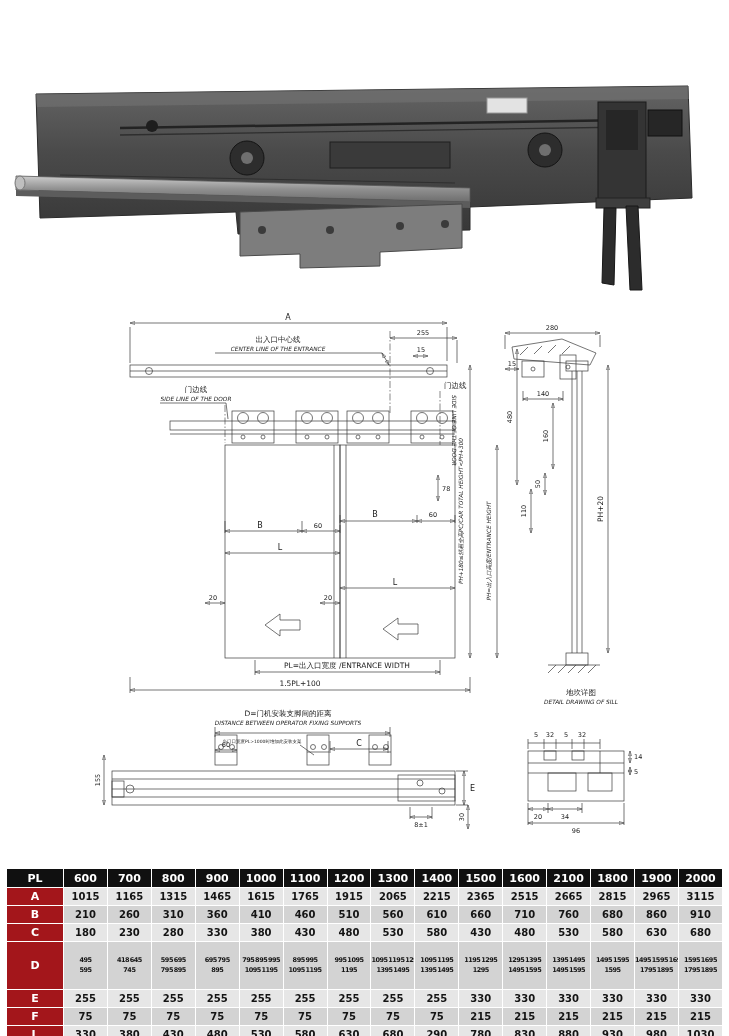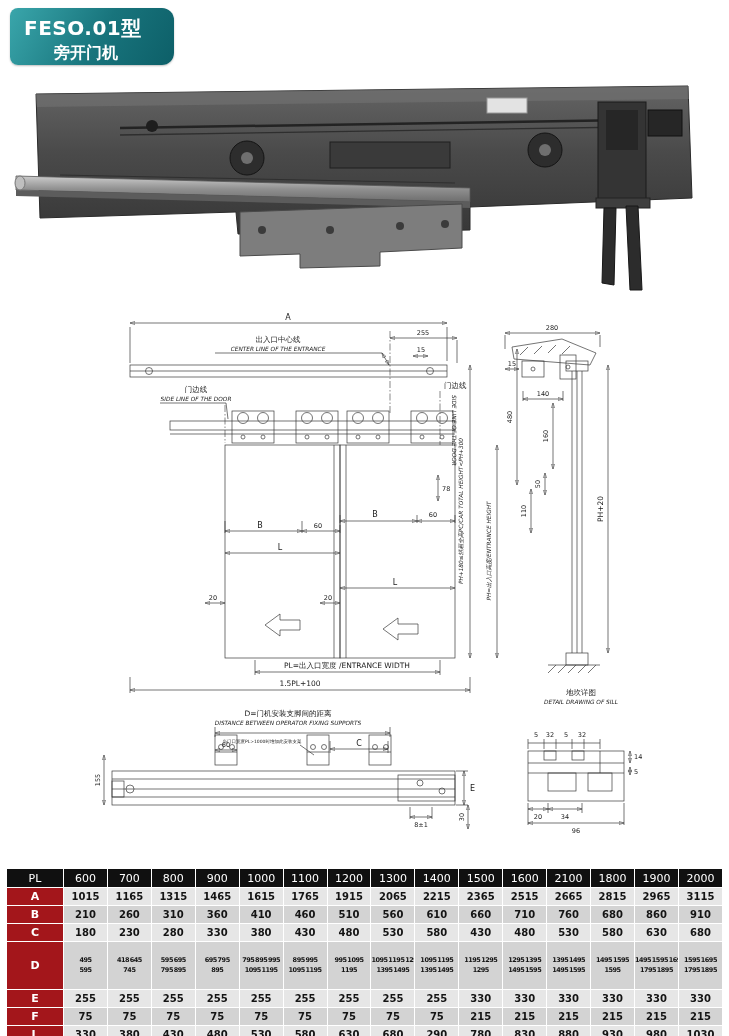--- a/index.html
+++ b/index.html
@@ -32,36 +32,32 @@
   .dimlg { font-size:8px; }
   .cn    { font-size:7.5px; }
   .en    { font-size:5.8px; font-style:italic; }
   .tiny  { font-size:4.5px; }
 
   
   .table-wrap { position:absolute; left:6px; right:6px; top:868px; }
   table { width:100%; border-collapse:collapse; table-layout:fixed; }
   col.c-first { width:57px; }
   th, td { border:1px solid #fff; text-align:center; vertical-align:middle; padding:0; }
-  thead th { background:var(--head_black); color:#fff; font-weight:normal; font-size:11px; height:19px; }
+  thead th { background:var(--head_black); color:#fff; font-weight:bold; font-size:11px; height:19px; }
   tbody th.rowlabel { background:var(--row_red); color:#fff; font-weight:bold; font-size:11px; }
   tbody td { background:var(--cell_a); color:#141414; font-weight:bold; font-size:10px; height:18px; }
   tbody tr:nth-child(even) td { background:var(--cell_b); }
   tbody tr.d-row td { height:48px; }
   tbody tr.d-row td div { font-size:6.5px; letter-spacing:-0.5px; word-spacing:-1px; line-height:1.5; white-space:nowrap; overflow:hidden; }
 </style>
 </head>
 <body>
 
 <div class="page">
 
-  <div class="badge">
-    <div class="badge-model">FESO.01型</div>
-    <div class="badge-sub">旁开门机</div>
-  </div>
 
   <svg class="photo" width="729" height="223" viewBox="0 0 729 223">
     <defs>
       <linearGradient id="panelg" x1="0" y1="0" x2="0" y2="1">
         <stop offset="0" stop-color="#646464"></stop>
           <stop offset="0.45" stop-color="#4a4a4a"></stop>
           <stop offset="1" stop-color="#373737"></stop>
       </linearGradient>
       <linearGradient id="railg" x1="0" y1="0" x2="0" y2="1">
         <stop offset="0" stop-color="#cccccc"></stop>

